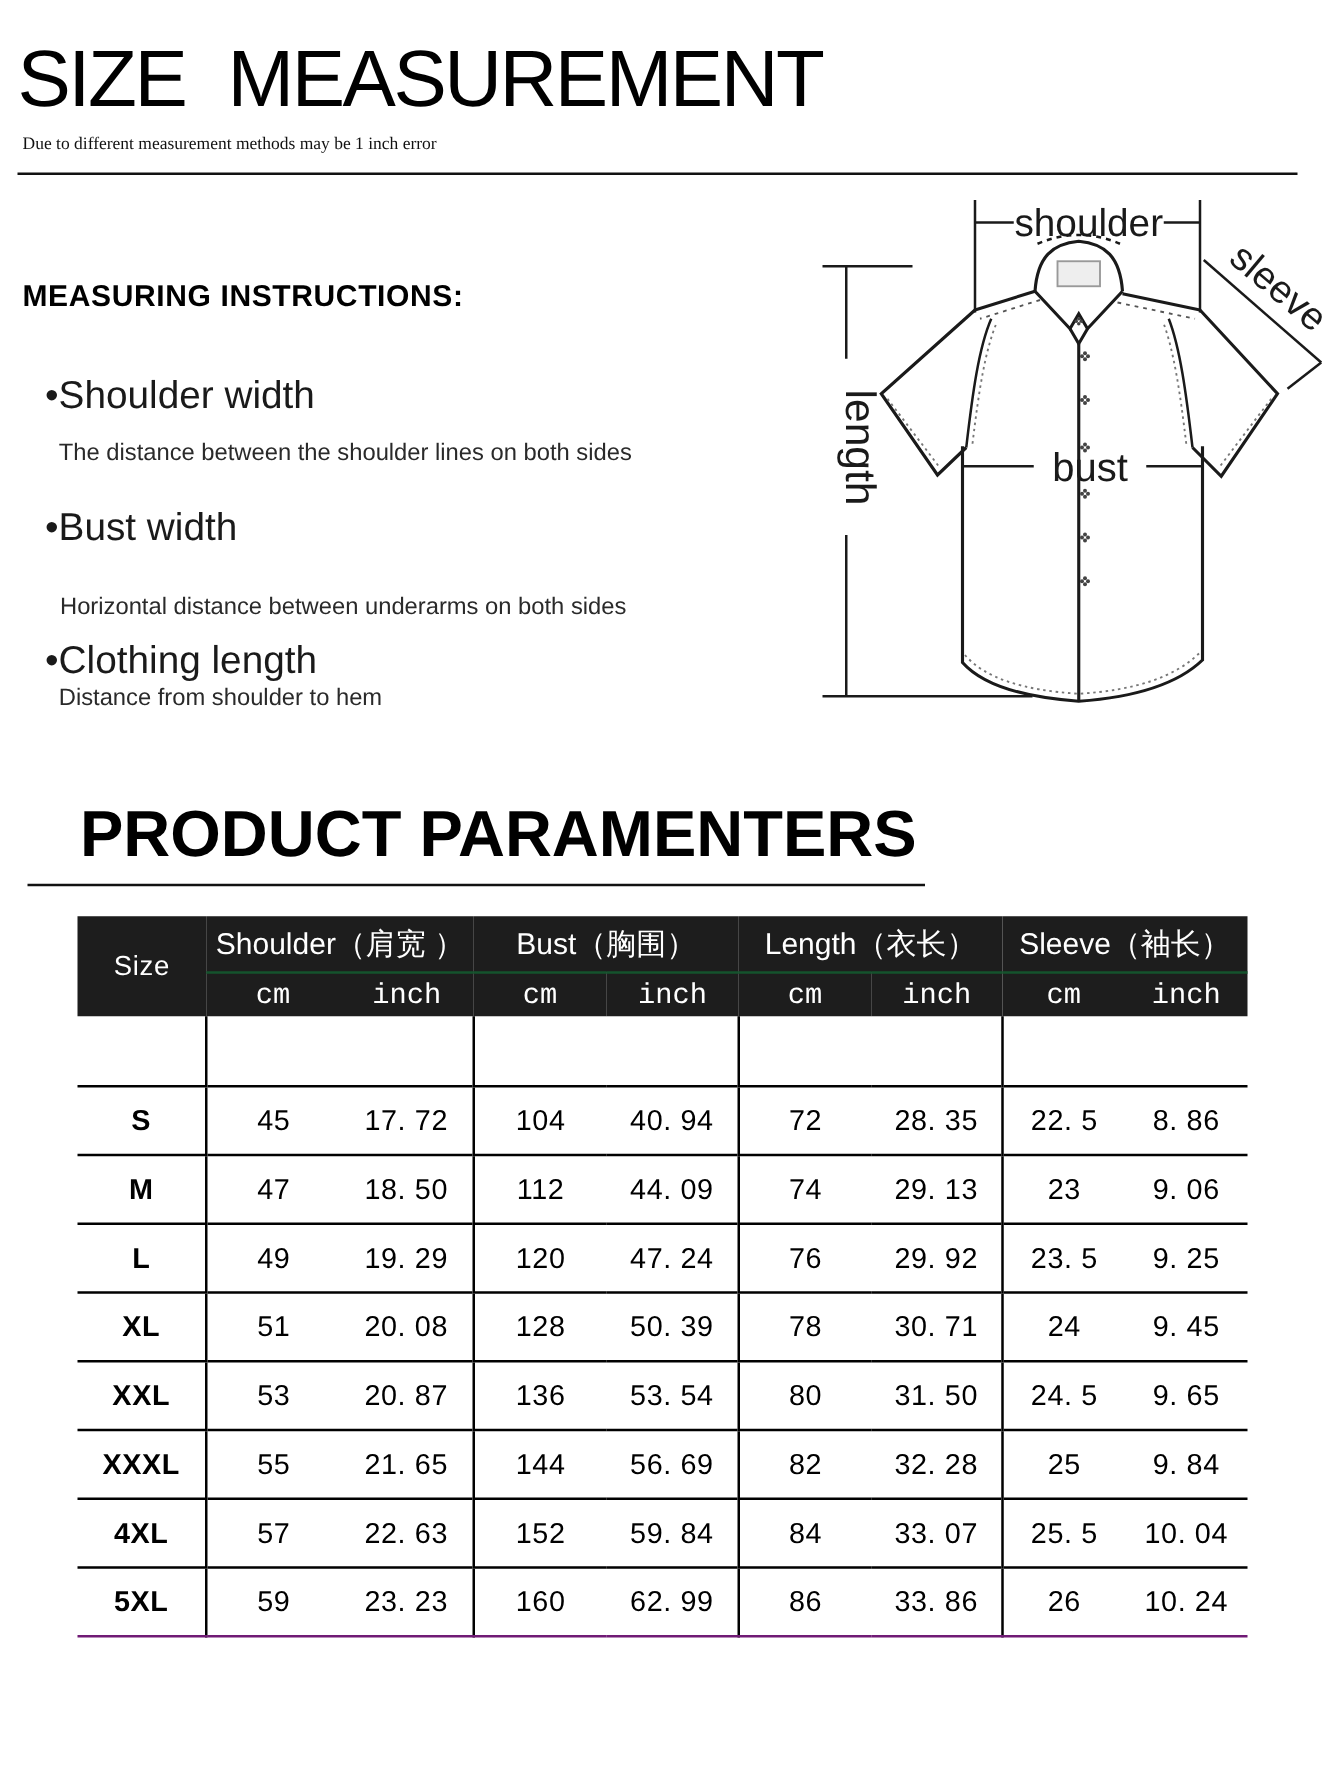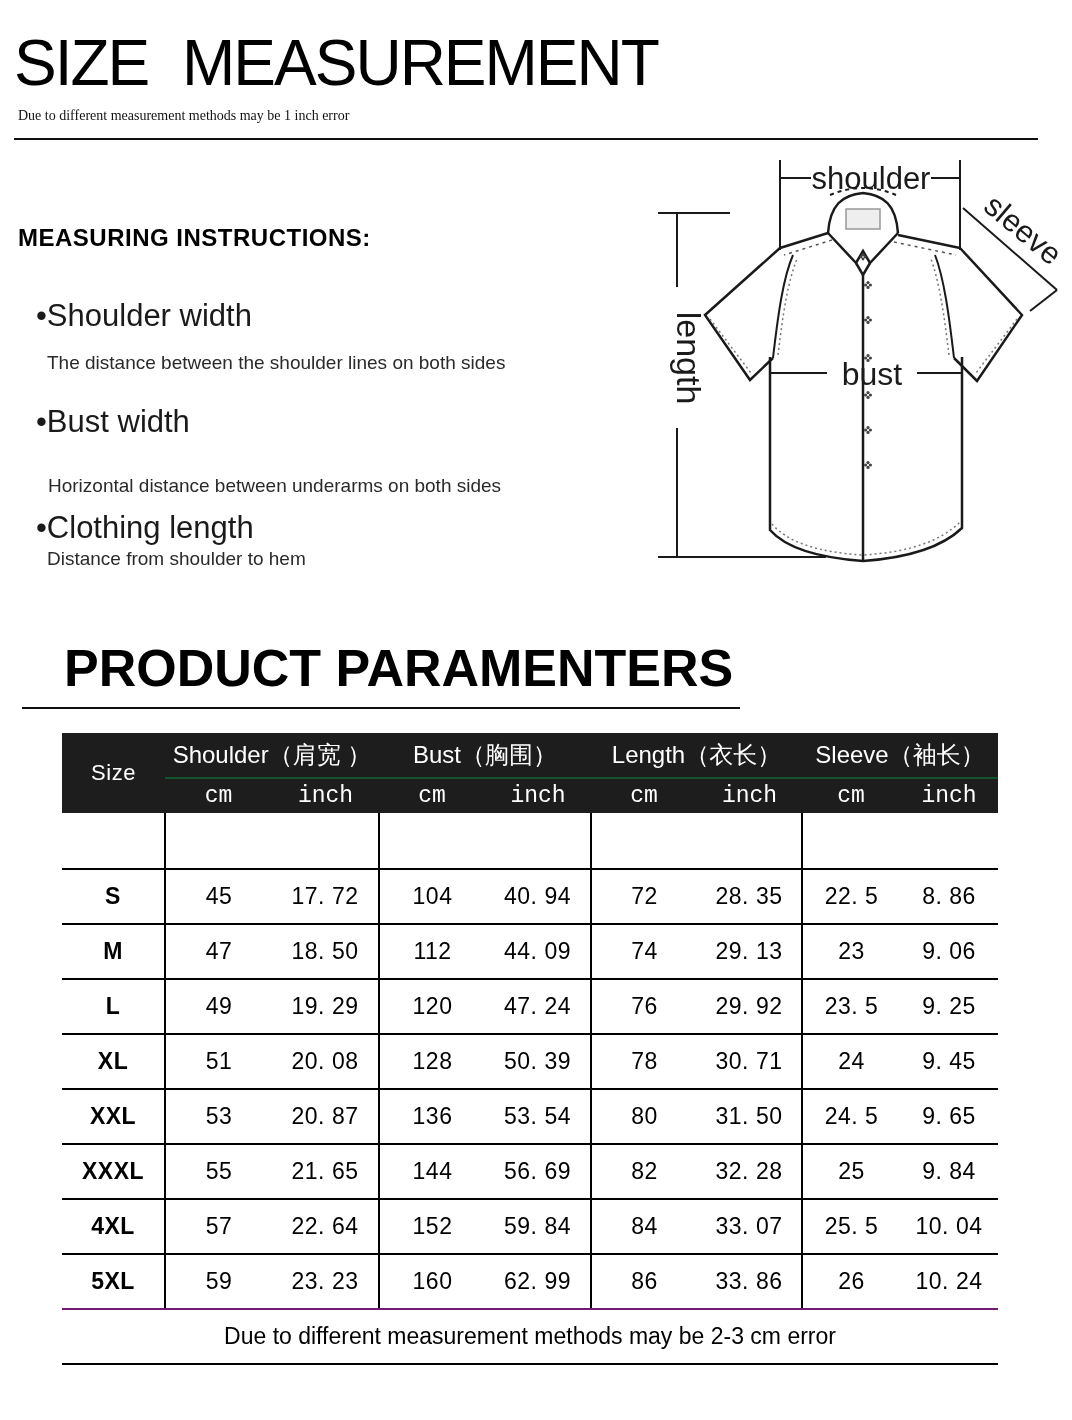--- a/index.html
+++ b/index.html
@@ -276,35 +276,34 @@
           <td>144</td>
           <td class="grp-end">56. 69</td>
           <td>82</td>
           <td class="grp-end">32. 28</td>
           <td>25</td>
           <td>9. 84</td>
         </tr>
         <tr>
           <td class="size-col grp-end">4XL</td>
           <td>57</td>
-          <td class="grp-end">22. 64</td>
+          <td class="grp-end">22. 63</td>
           <td>152</td>
           <td class="grp-end">59. 84</td>
           <td>84</td>
           <td class="grp-end">33. 07</td>
           <td>25. 5</td>
           <td>10. 04</td>
         </tr>
         <tr>
           <td class="size-col grp-end">5XL</td>
           <td>59</td>
           <td class="grp-end">23. 23</td>
           <td>160</td>
           <td class="grp-end">62. 99</td>
           <td>86</td>
           <td class="grp-end">33. 86</td>
           <td>26</td>
           <td>10. 24</td>
         </tr>
       </tbody>
   </table>
-  <div class="table-note">Due to different measurement methods may be 2-3 cm error</div>
 </div>
 
 </body></html>

